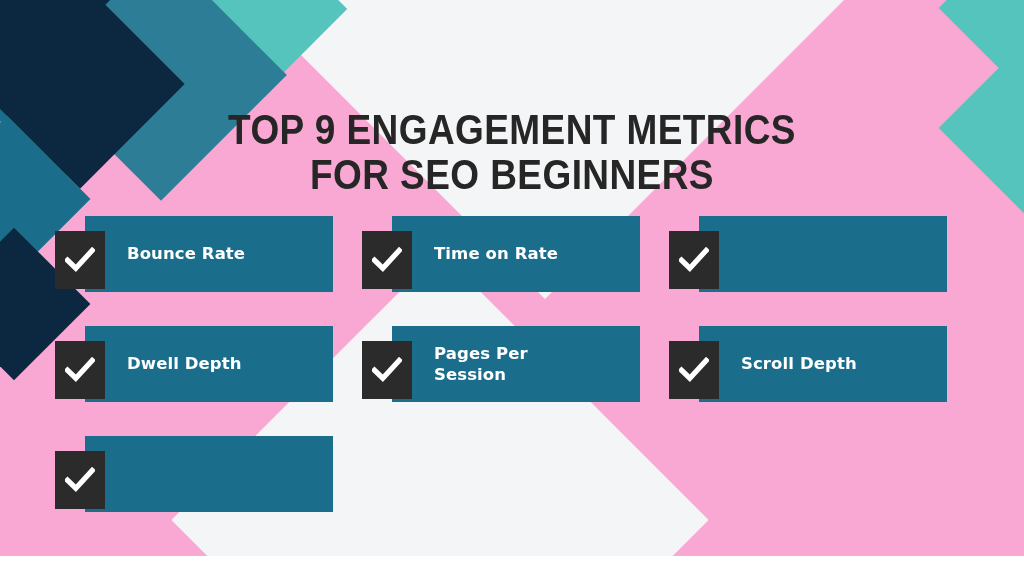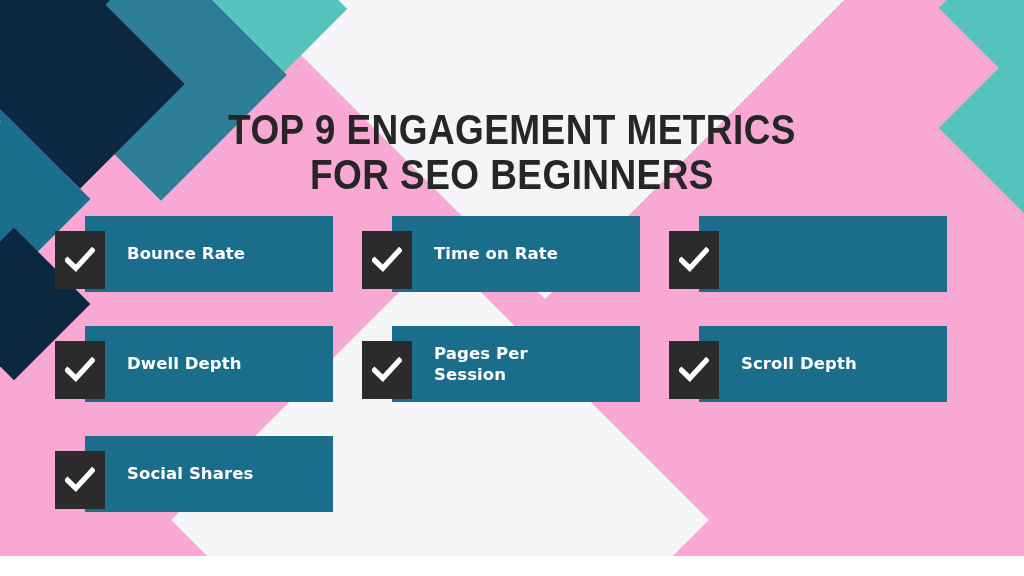--- a/index.html
+++ b/index.html
@@ -168,17 +168,16 @@
           </svg>
         </div>
         <div class="card-label">Scroll Depth</div>
       </div>
       <div class="card">
         <div class="checkbox">
           <svg width="30" height="26" viewBox="0 0 30 26" aria-hidden="true">
             <path d="M2.5 13.2 L10.8 21.2 L27.2 3.4" fill="none" stroke="#ffffff" stroke-width="5.2" stroke-linecap="square" stroke-linejoin="miter"></path>
           </svg>
         </div>
-        <div class="card-label">Social Shares</div>
       </div>
     </div>
 
 </div>
 
 </body></html>

